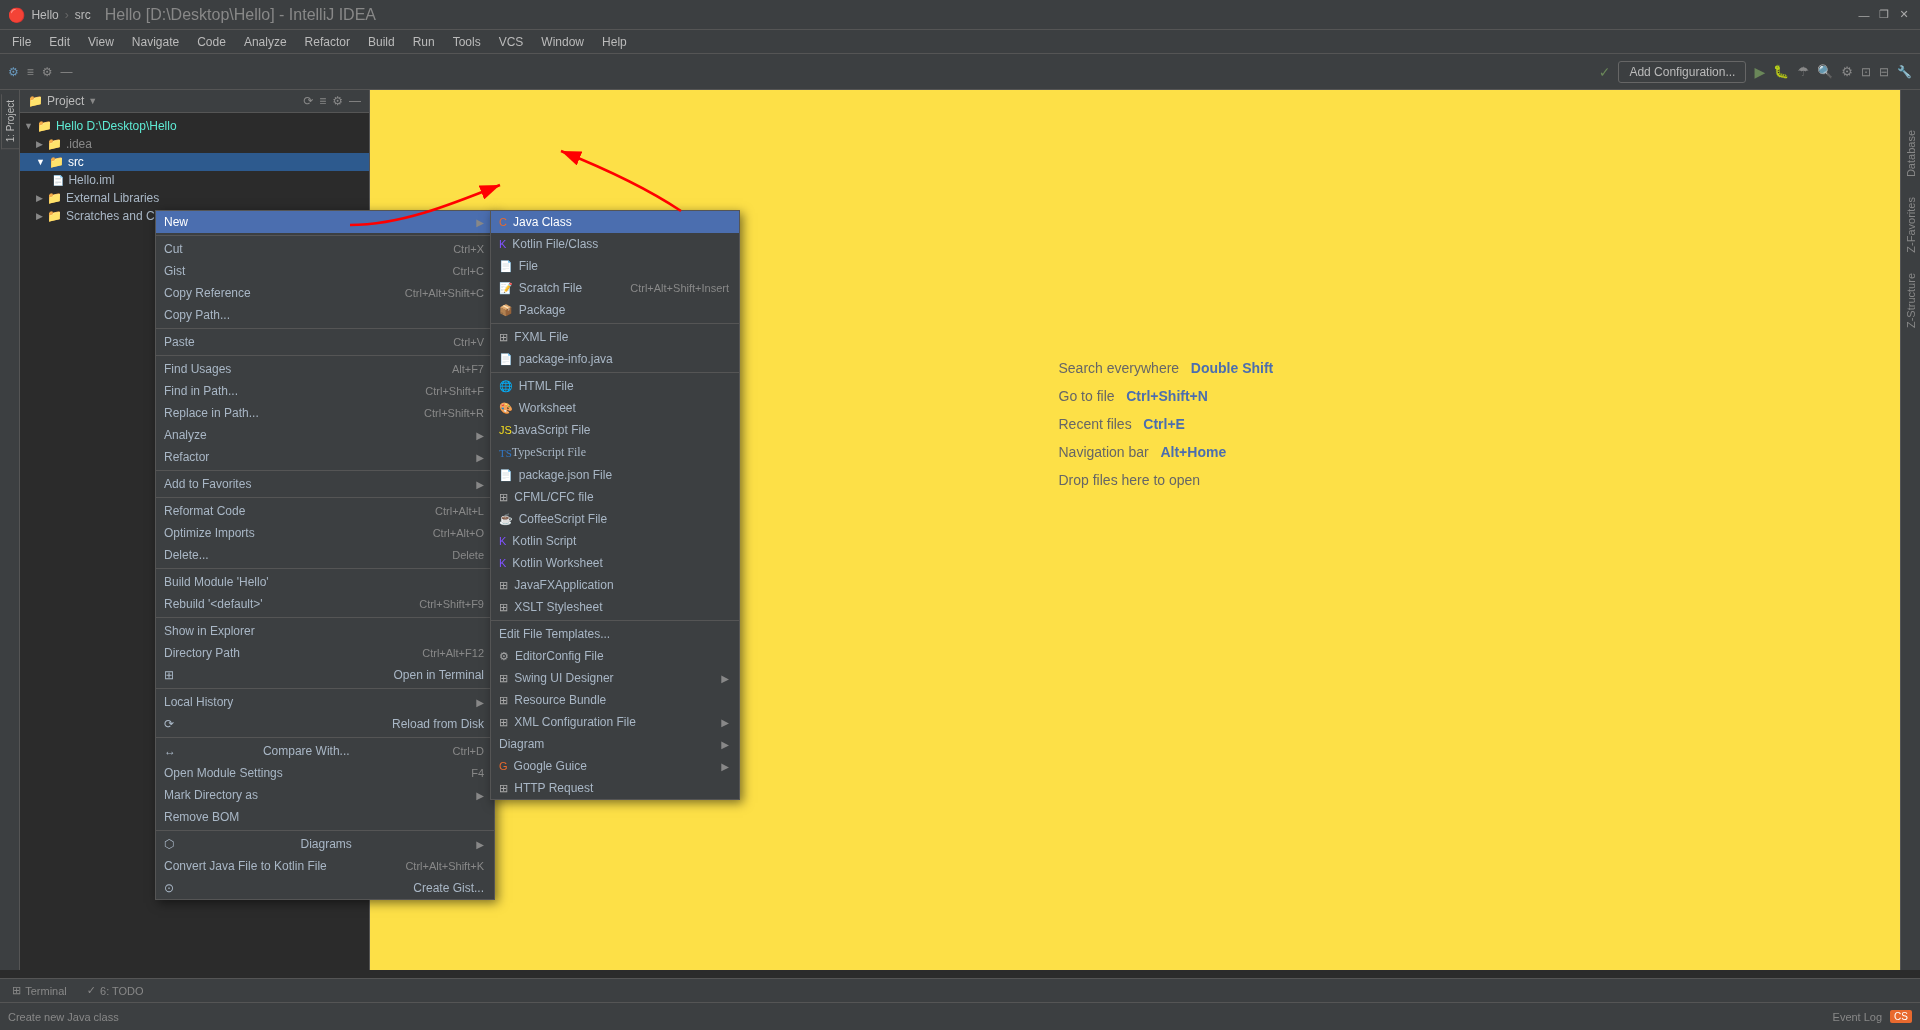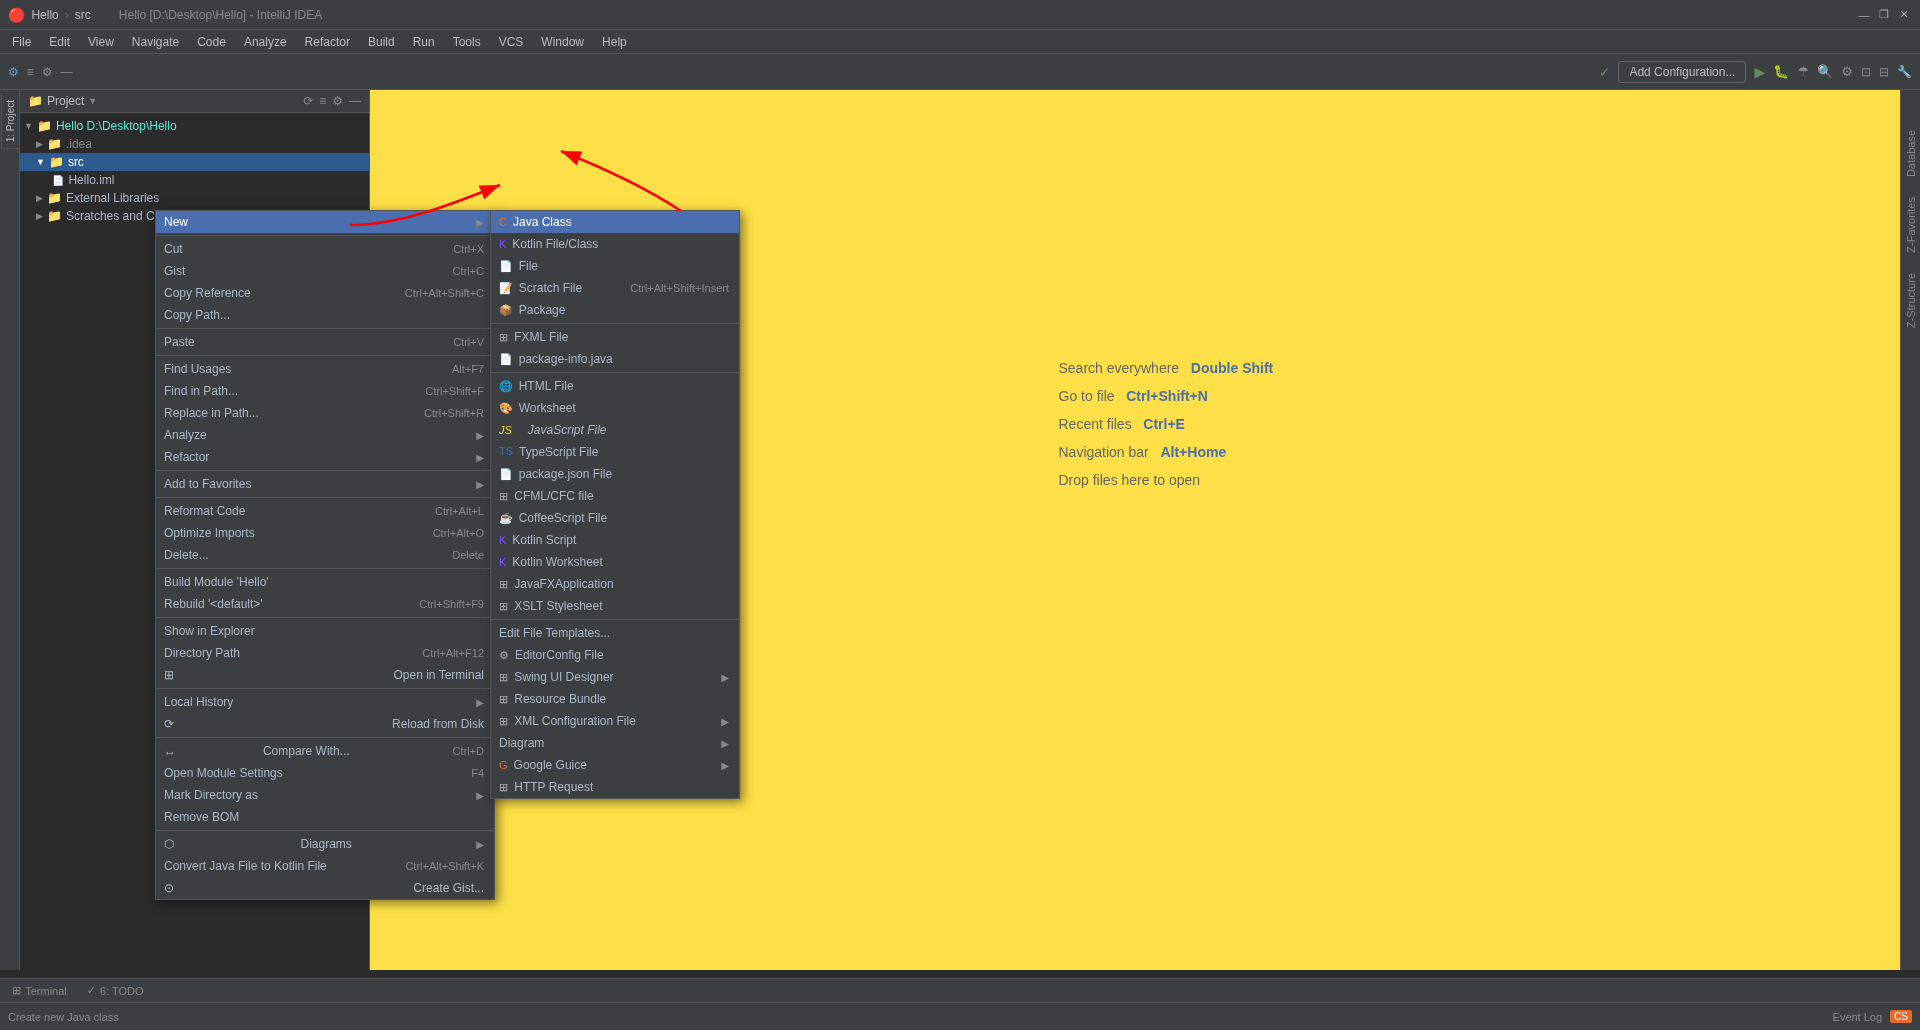--- a/index.html
+++ b/index.html
@@ -276,21 +276,21 @@
   </style>
 </head>
 <body>
 
 <div id="title-bar">
   <div id="title-left">
     <span style="color:#e8692e; font-size:14px;">🔴</span>
     <span style="color:#bbb; font-size:12px;">Hello</span>
     <span style="color:#666;">›</span>
     <span style="color:#bbb; font-size:12px;">src</span>
-    <span style="color:#888; font-size:12px; margin-left:22px;">Hello [D:\Desktop\Hello] - IntelliJ IDEA</span>
+    <span style="color:#888; font-size:16px; margin-left:8px;">Hello [D:\Desktop\Hello] - IntelliJ IDEA</span>
   </div>
   <div id="title-controls">
     <div class="title-btn">—</div>
     <div class="title-btn">❐</div>
     <div class="title-btn">✕</div>
   </div>
 </div>
 
 <div id="menu-bar">
   <div class="menu-item">File</div>
@@ -585,27 +585,27 @@
         <span>HTML File</span>
       </div>
     </div>
     <div class="submenu-item">
       <div style="display:flex; align-items:center; gap:6px;">
         <span style="color:#4b8bbe; font-size:11px;">🎨</span>
         <span>Worksheet</span>
       </div>
     </div>
     <div class="submenu-item">
-      <div style="display:flex; align-items:center; gap:16px;font-style:italic;">
+      <div style="display:flex; align-items:center; gap:0;">
         <span style="color:#f7df1e; font-size:11px;">JS</span>
         <span>JavaScript File</span>
       </div>
     </div>
     <div class="submenu-item">
-      <div style="display:flex; gap:6px;">
+      <div style="display:flex; align-items:center; font-family:Liberation Serif, serif;">
         <span style="color:#3178c6; font-size:11px;">TS</span>
         <span>TypeScript File</span>
       </div>
     </div>
     <div class="submenu-item">
       <div style="display:flex; align-items:center; gap:6px;">
         <span style="color:#aaa; font-size:11px;">📄</span>
         <span>package.json File</span>
       </div>
     </div>

